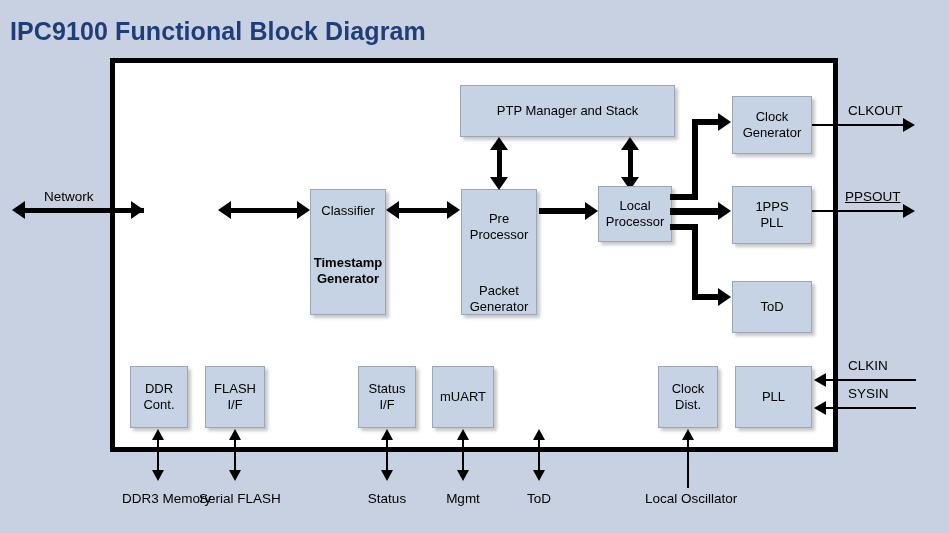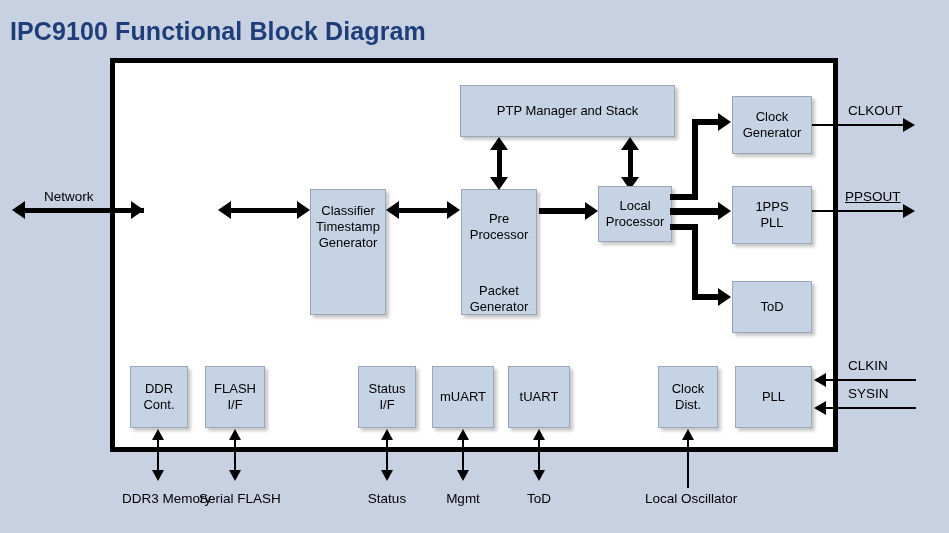--- a/index.html
+++ b/index.html
@@ -103,21 +103,21 @@
   <div class="ar-l" style="left:12px; top:201px;"></div>
   <div class="ar-r" style="left:131px; top:201px;"></div>
 
 
   <div class="hline" style="left:230px; top:208px; width:70px; height:5px;"></div>
   <div class="ar-l" style="left:218px; top:201px;"></div>
   <div class="ar-r" style="left:297px; top:201px;"></div>
 
   <div class="blk" style="left:310px; top:189px; width:76px; height:126px; padding-top:13px;">
     <span class="ln">Classifier</span>
-    <span class="grp" style="">
+    <span class="grp" style="margin-top:36px;font-weight:bold;">
       <span class="ln">Timestamp</span>
       <span class="ln">Generator</span>
     </span>
   </div>
 
   <div class="hline" style="left:398px; top:208px; width:52px; height:5px;"></div>
   <div class="ar-l" style="left:386px; top:201px;"></div>
   <div class="ar-r" style="left:447px; top:201px;"></div>
 
   <div class="blk" style="left:461px; top:189px; width:76px; height:126px; padding-top:5px;">
@@ -192,23 +192,20 @@
     <span class="ln">FLASH</span>
     <span class="ln">I/F</span>
   </div>
   <div class="blk center" style="left:358px; top:366px; width:58px; height:62px;">
     <span class="ln">Status</span>
     <span class="ln">I/F</span>
   </div>
   <div class="blk center" style="left:432px; top:366px; width:62px; height:62px;">
     <span class="ln">mUART</span>
   </div>
-  <div class="blk center" style="left:508px; top:366px; width:62px; height:62px;">
-    <span class="ln">tUART</span>
-  </div>
   <div class="blk center" style="left:658px; top:366px; width:60px; height:62px;">
     <span class="ln">Clock</span>
     <span class="ln">Dist.</span>
   </div>
   <div class="blk center" style="left:735px; top:366px; width:77px; height:62px;">
     <span class="ln">PLL</span>
   </div>
 
   <div class="lbl" style="left:848px; top:358px;">CLKIN</div>
   <div class="hline" style="left:826px; top:379px; width:90px; height:2px;"></div>

